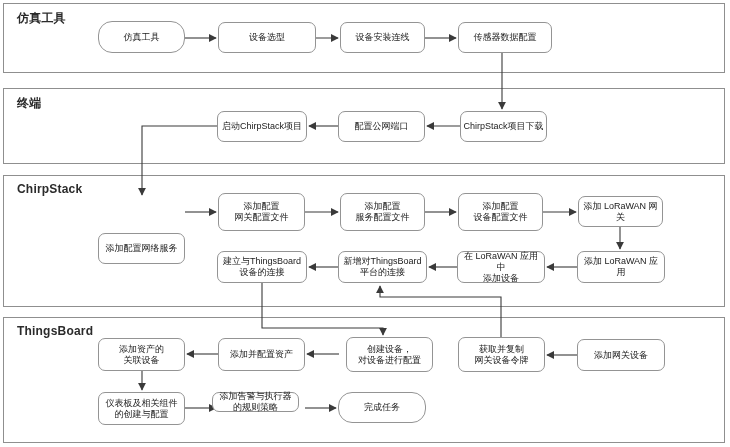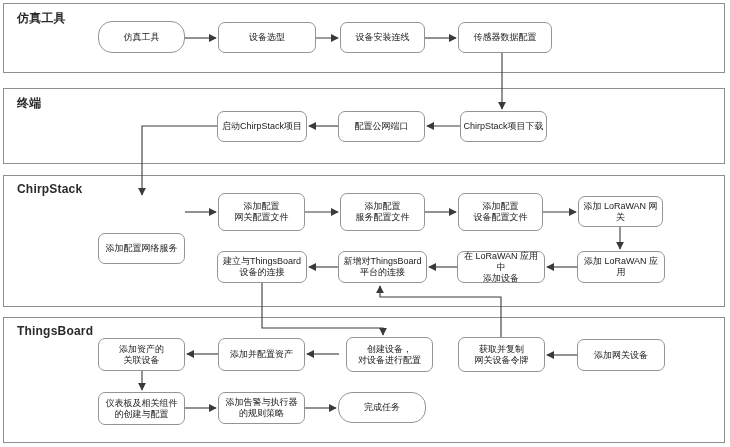--- a/index.html
+++ b/index.html
@@ -107,17 +107,17 @@
 关联设备</div>
   <div class="node" style="left:218px;top:338px;width:87px;height:33px;">添加并配置资产</div>
   <div class="node" style="left:339px;top:337px;width:87px;height:35px;margin-left:7px;">创建设备，
 对设备进行配置</div>
   <div class="node" style="left:458px;top:337px;width:87px;height:35px;">获取并复制
 网关设备令牌</div>
   <div class="node" style="left:577px;top:339px;width:88px;height:32px;">添加网关设备</div>
 
   <div class="node" style="left:98px;top:392px;width:87px;height:33px;">仪表板及相关组件
 的创建与配置</div>
-  <div class="node" style="left:218px;top:392px;width:87px;height:32px;">添加告警与执行器
+  <div class="node" style="left:212px;top:392px;width:87px;height:20px;">添加告警与执行器
 的规则策略</div>
   <div class="node terminator" style="left:338px;top:392px;width:88px;height:31px;">完成任务</div>
 
 </div>
 
 </body></html>

